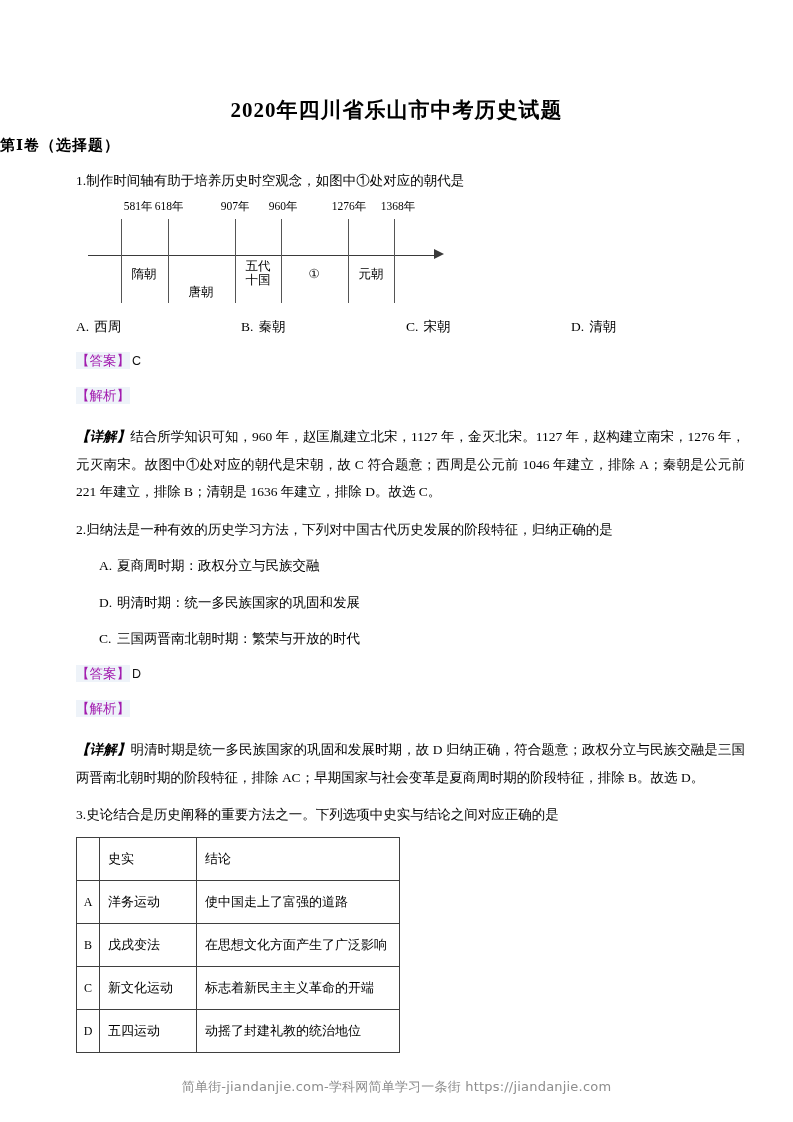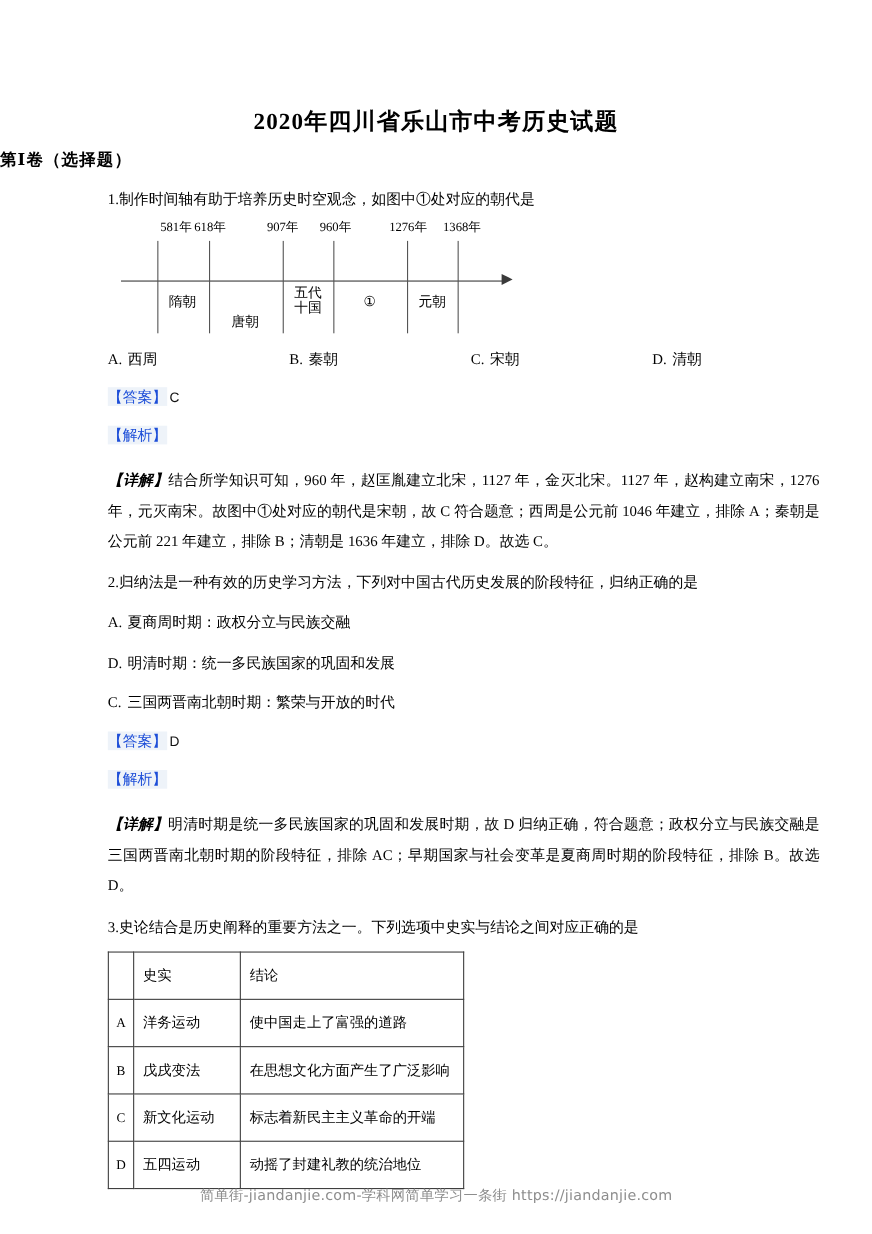--- a/index.html
+++ b/index.html
@@ -38,21 +38,21 @@
     font-size: 15px;
     font-weight: bold;
     margin: 0;
     padding-top: 12px;
     letter-spacing: 1px;
   }
 
   
   .content {
     margin: 0;
-    padding: 0 48px 0 98px;
+    padding: 0 48px 0 76px;
   }
   .q-stem {
     font-size: 13.5px;
     line-height: 1.5;
     margin-top: 16px;
     margin-bottom: 0;
   }
   .q-stem.tight { margin-top: 14px; }
 
   
@@ -60,39 +60,39 @@
     display: flex;
     font-size: 13.5px;
     margin-top: 13px;
   }
   .opt-row .opt {
     flex: 0 0 165px;
   }
   .opt-row .opt .letter { margin-right: 5px; }
 
   
-  .opt-list { margin-top: 6px; }
+  .opt-list { margin-top: 6px; margin-left: 23px; }
   .opt-line {
     font-size: 13.5px;
     line-height: 1.5;
     margin-top: 16px;
   }
   .opt-line .letter {
     display: inline-block;
     width: 18px;
   }
 
   
   .ans-line {
     margin-top: 16px;
     font-size: 13.5px;
     line-height: 1.4;
   }
   .tag {
-    color: #1d4ed8;
+    color: #a21caf;
     background: #eef3f9;
     padding: 1px 0;
   }
   .ans-letter {
     color: #111;
     margin-left: 2px;
     font-family: "Liberation Sans", sans-serif;
     font-size: 12.5px;
   }
   .detail {

